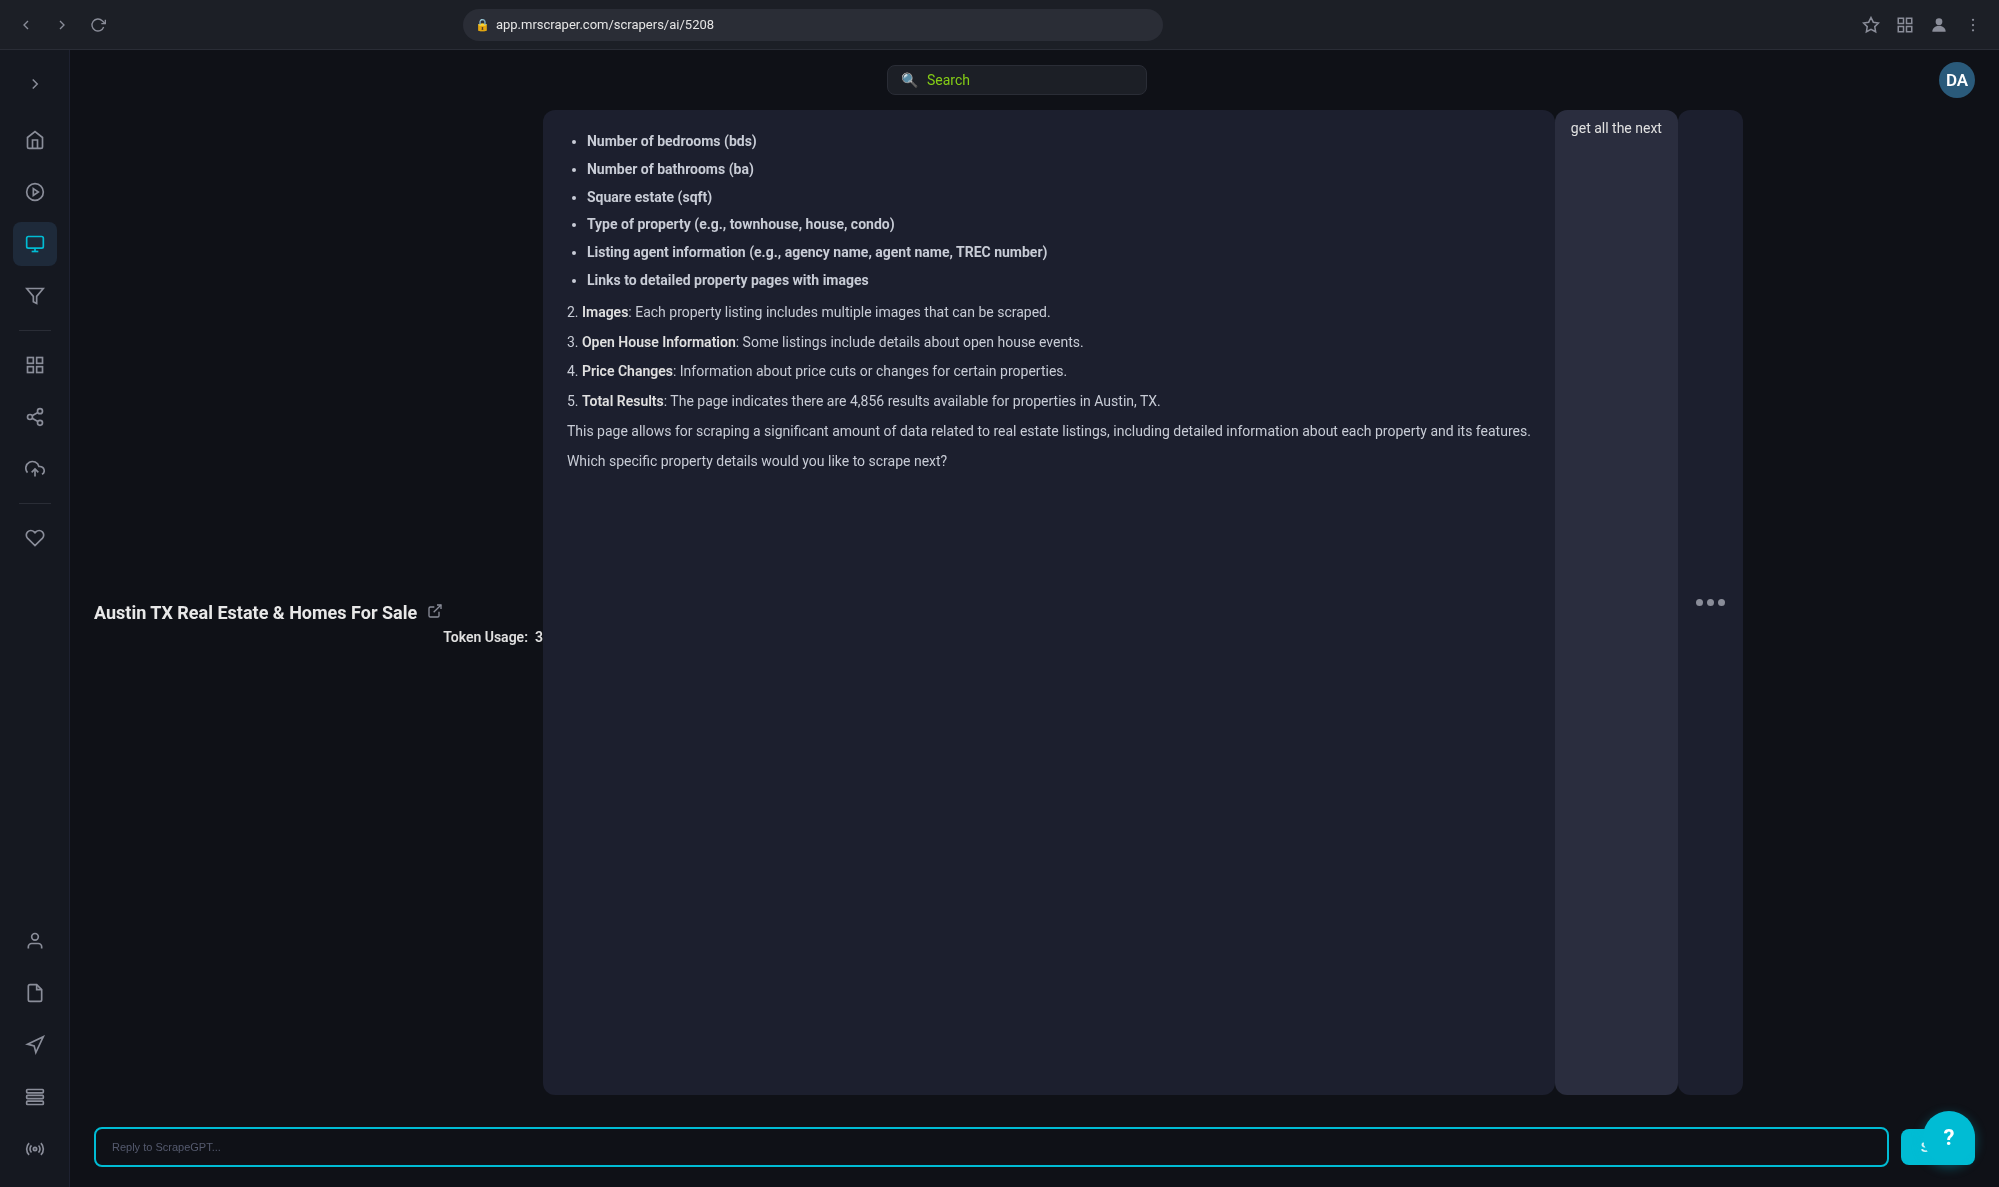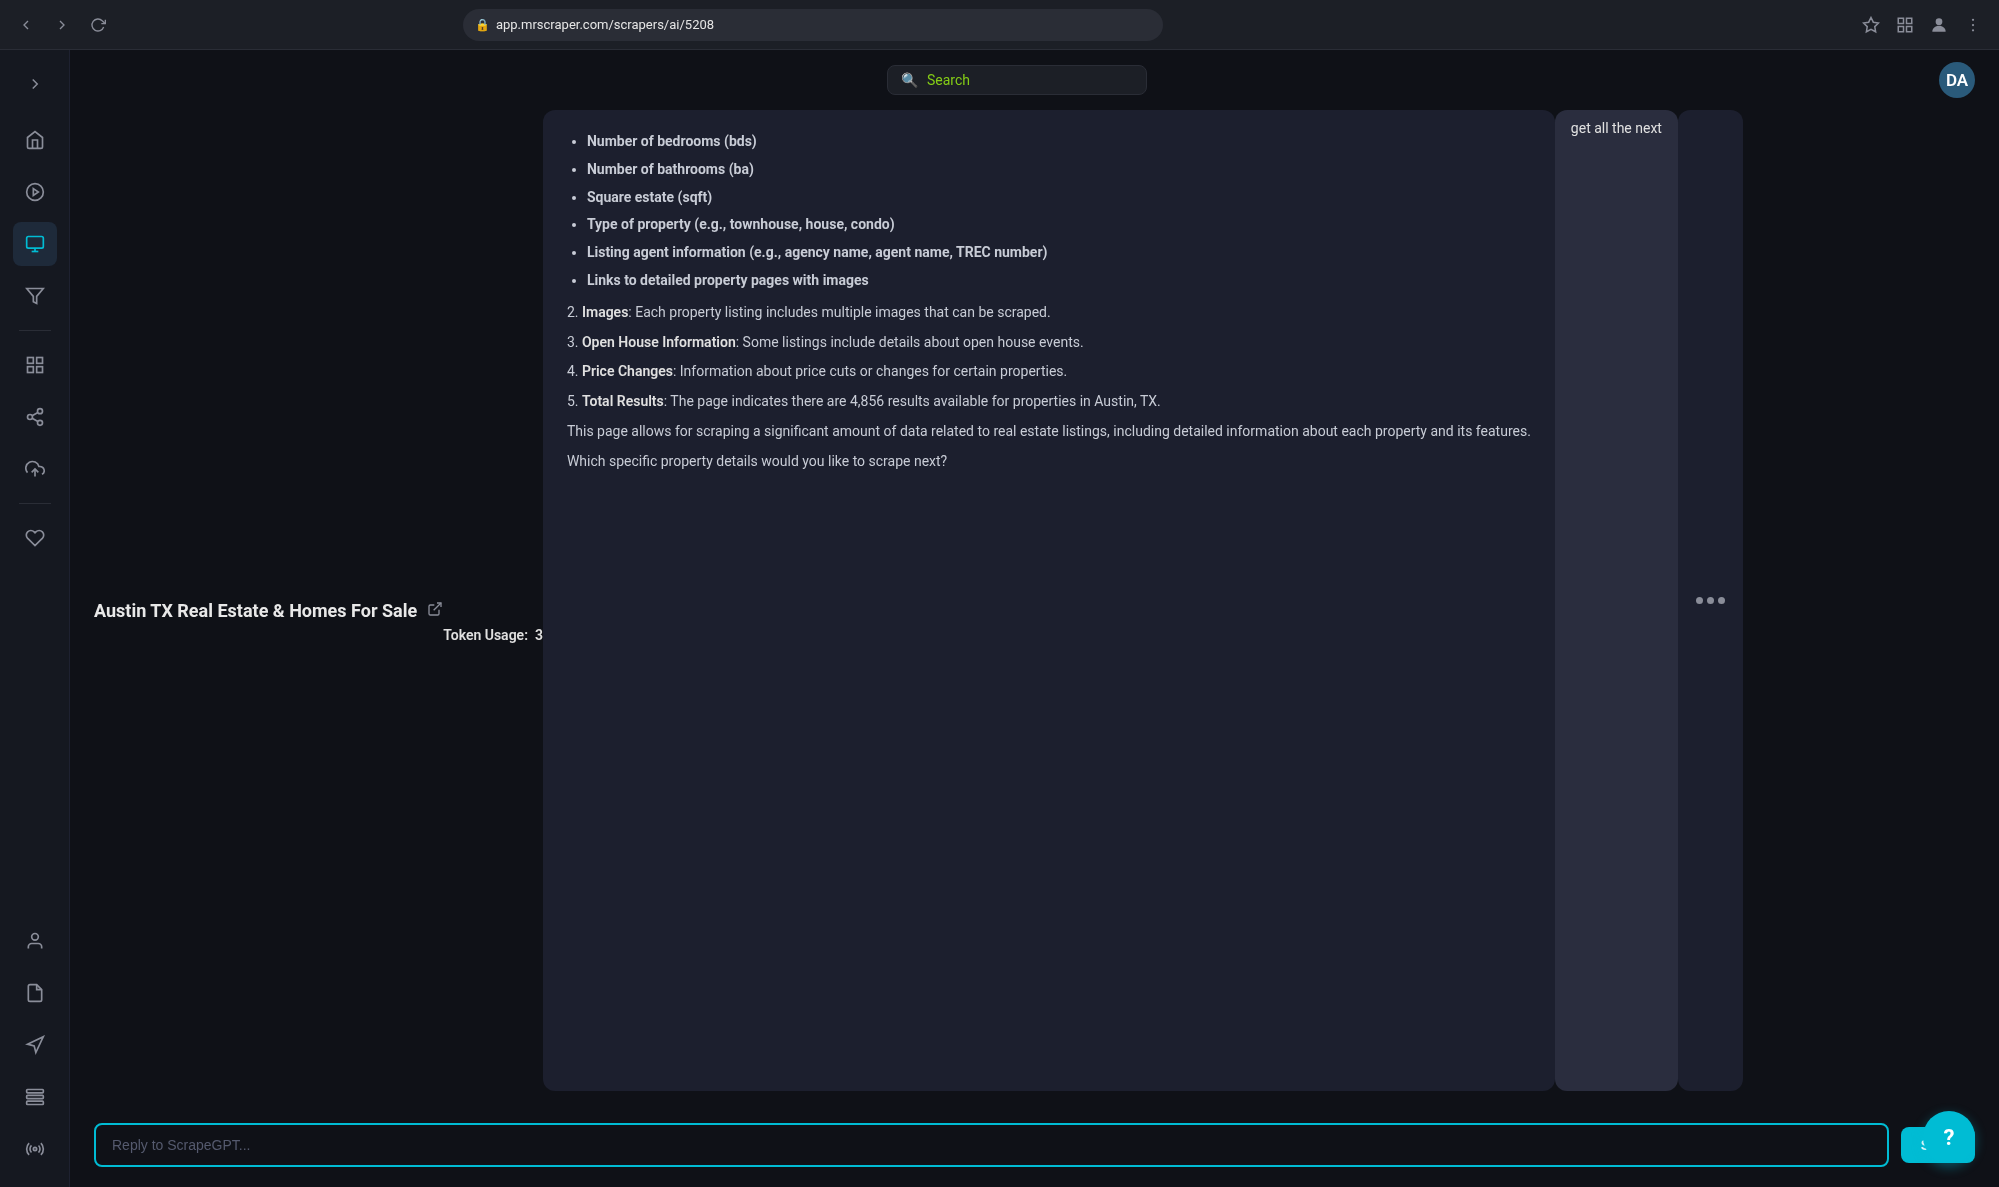--- a/index.html
+++ b/index.html
@@ -268,21 +268,21 @@
       gap: 12px;
       flex-shrink: 0;
     }
     .reply-input {
       flex: 1;
       background: #0f1117;
       border: 2px solid #00bcd4;
       border-radius: 8px;
       padding: 12px 16px;
       color: #e0e0e0;
-      font-size: 14px;
+      font-size: 11px;
       outline: none;
     }
     .reply-input::placeholder { color: #555a6e; }
     .send-button {
       background: #00bcd4;
       color: #fff;
       border: none;
       border-radius: 8px;
       padding: 10px 20px;
       font-size: 14px;

